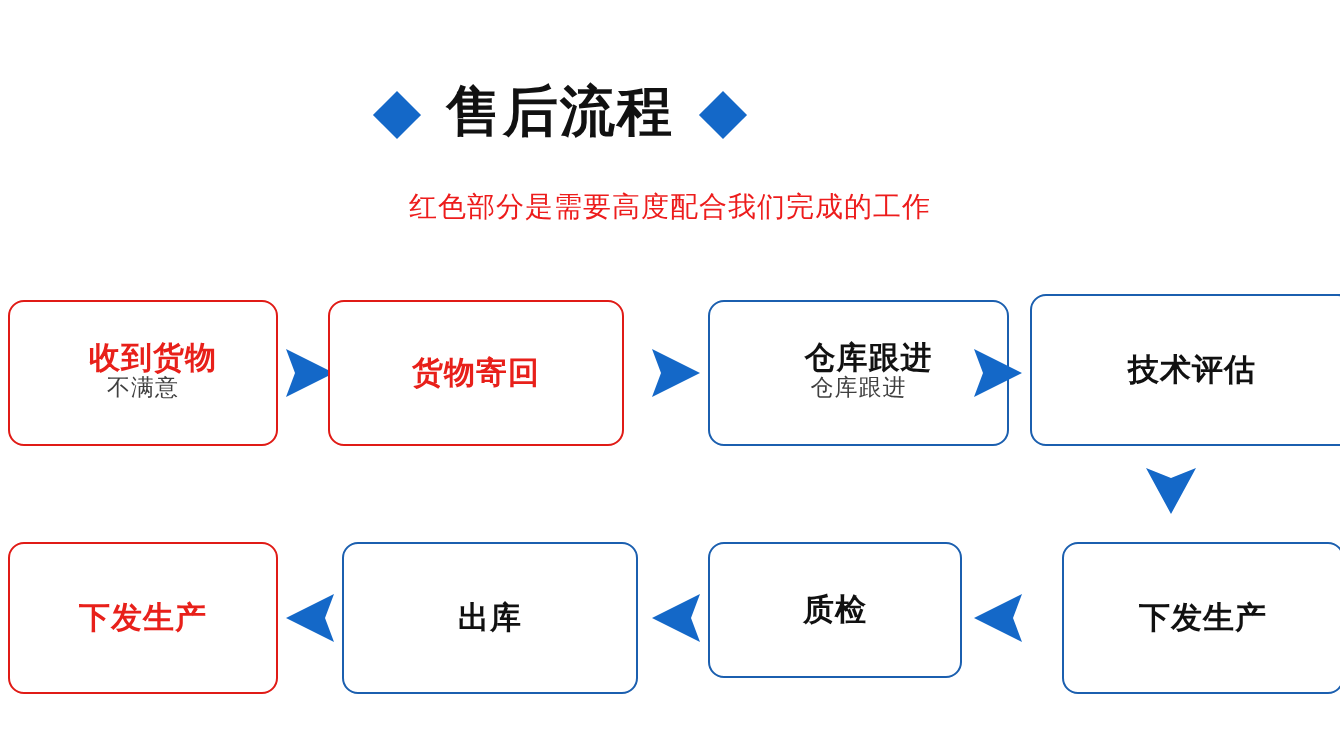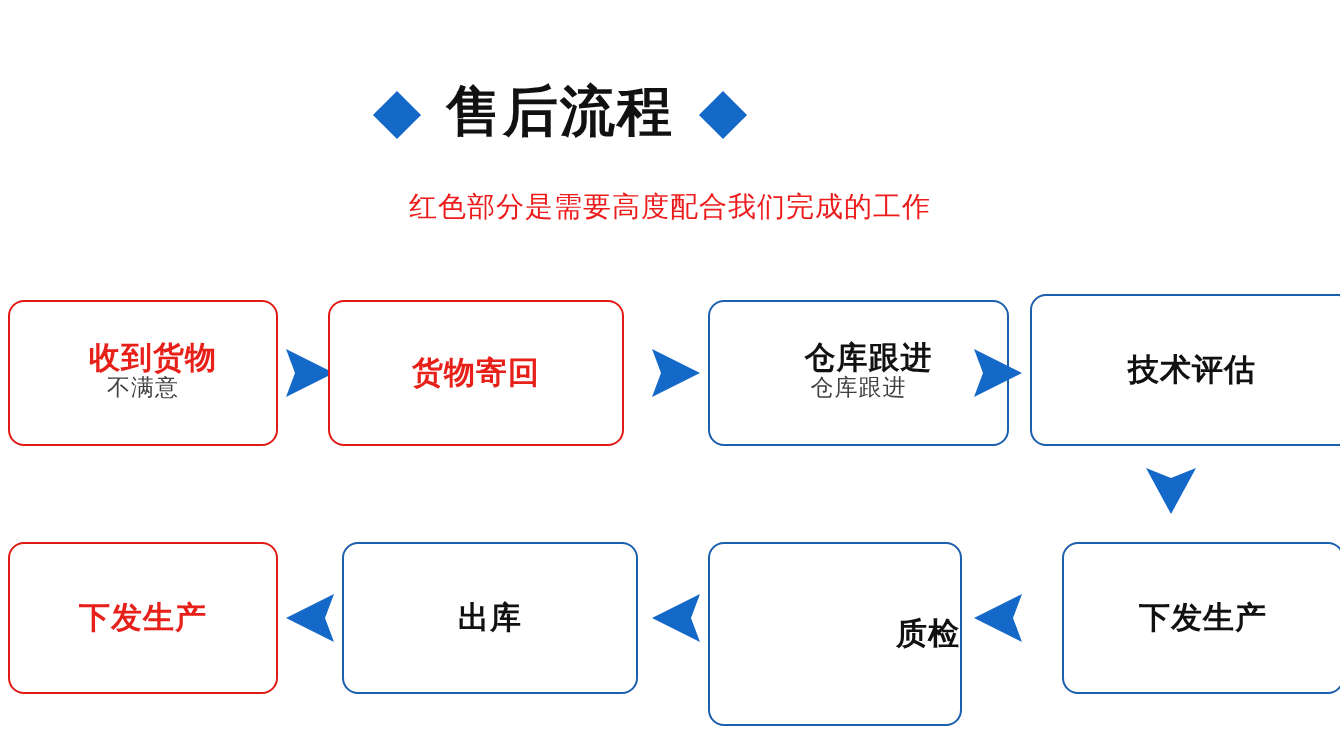--- a/index.html
+++ b/index.html
@@ -184,21 +184,21 @@
 <div class="node" style="left:342px; top:542px; width:296px; height:152px;">
   <div class="main-label">出库</div>
 </div>
 
 <div class="arrow" style="left:648px; top:588px;">
   <svg viewBox="0 0 56 60" xmlns="http://www.w3.org/2000/svg">
     <path d="M52 6 L4 30 L52 54 L43 30 Z" fill="#1468C8"></path>
   </svg>
 </div>
 
-<div class="node" style="left:708px; top:542px; width:254px; height:184px;align-items:flex-end;">
+<div class="node" style="left:708px; top:542px; width:254px; height:136px;">
   <div class="main-label">质检</div>
 </div>
 
 <div class="arrow" style="left:970px; top:588px;">
   <svg viewBox="0 0 56 60" xmlns="http://www.w3.org/2000/svg">
     <path d="M52 6 L4 30 L52 54 L43 30 Z" fill="#1468C8"></path>
   </svg>
 </div>
 
 <div class="node" style="left:1030px; top:542px; width:282px; height:152px;margin-left:32px;">

